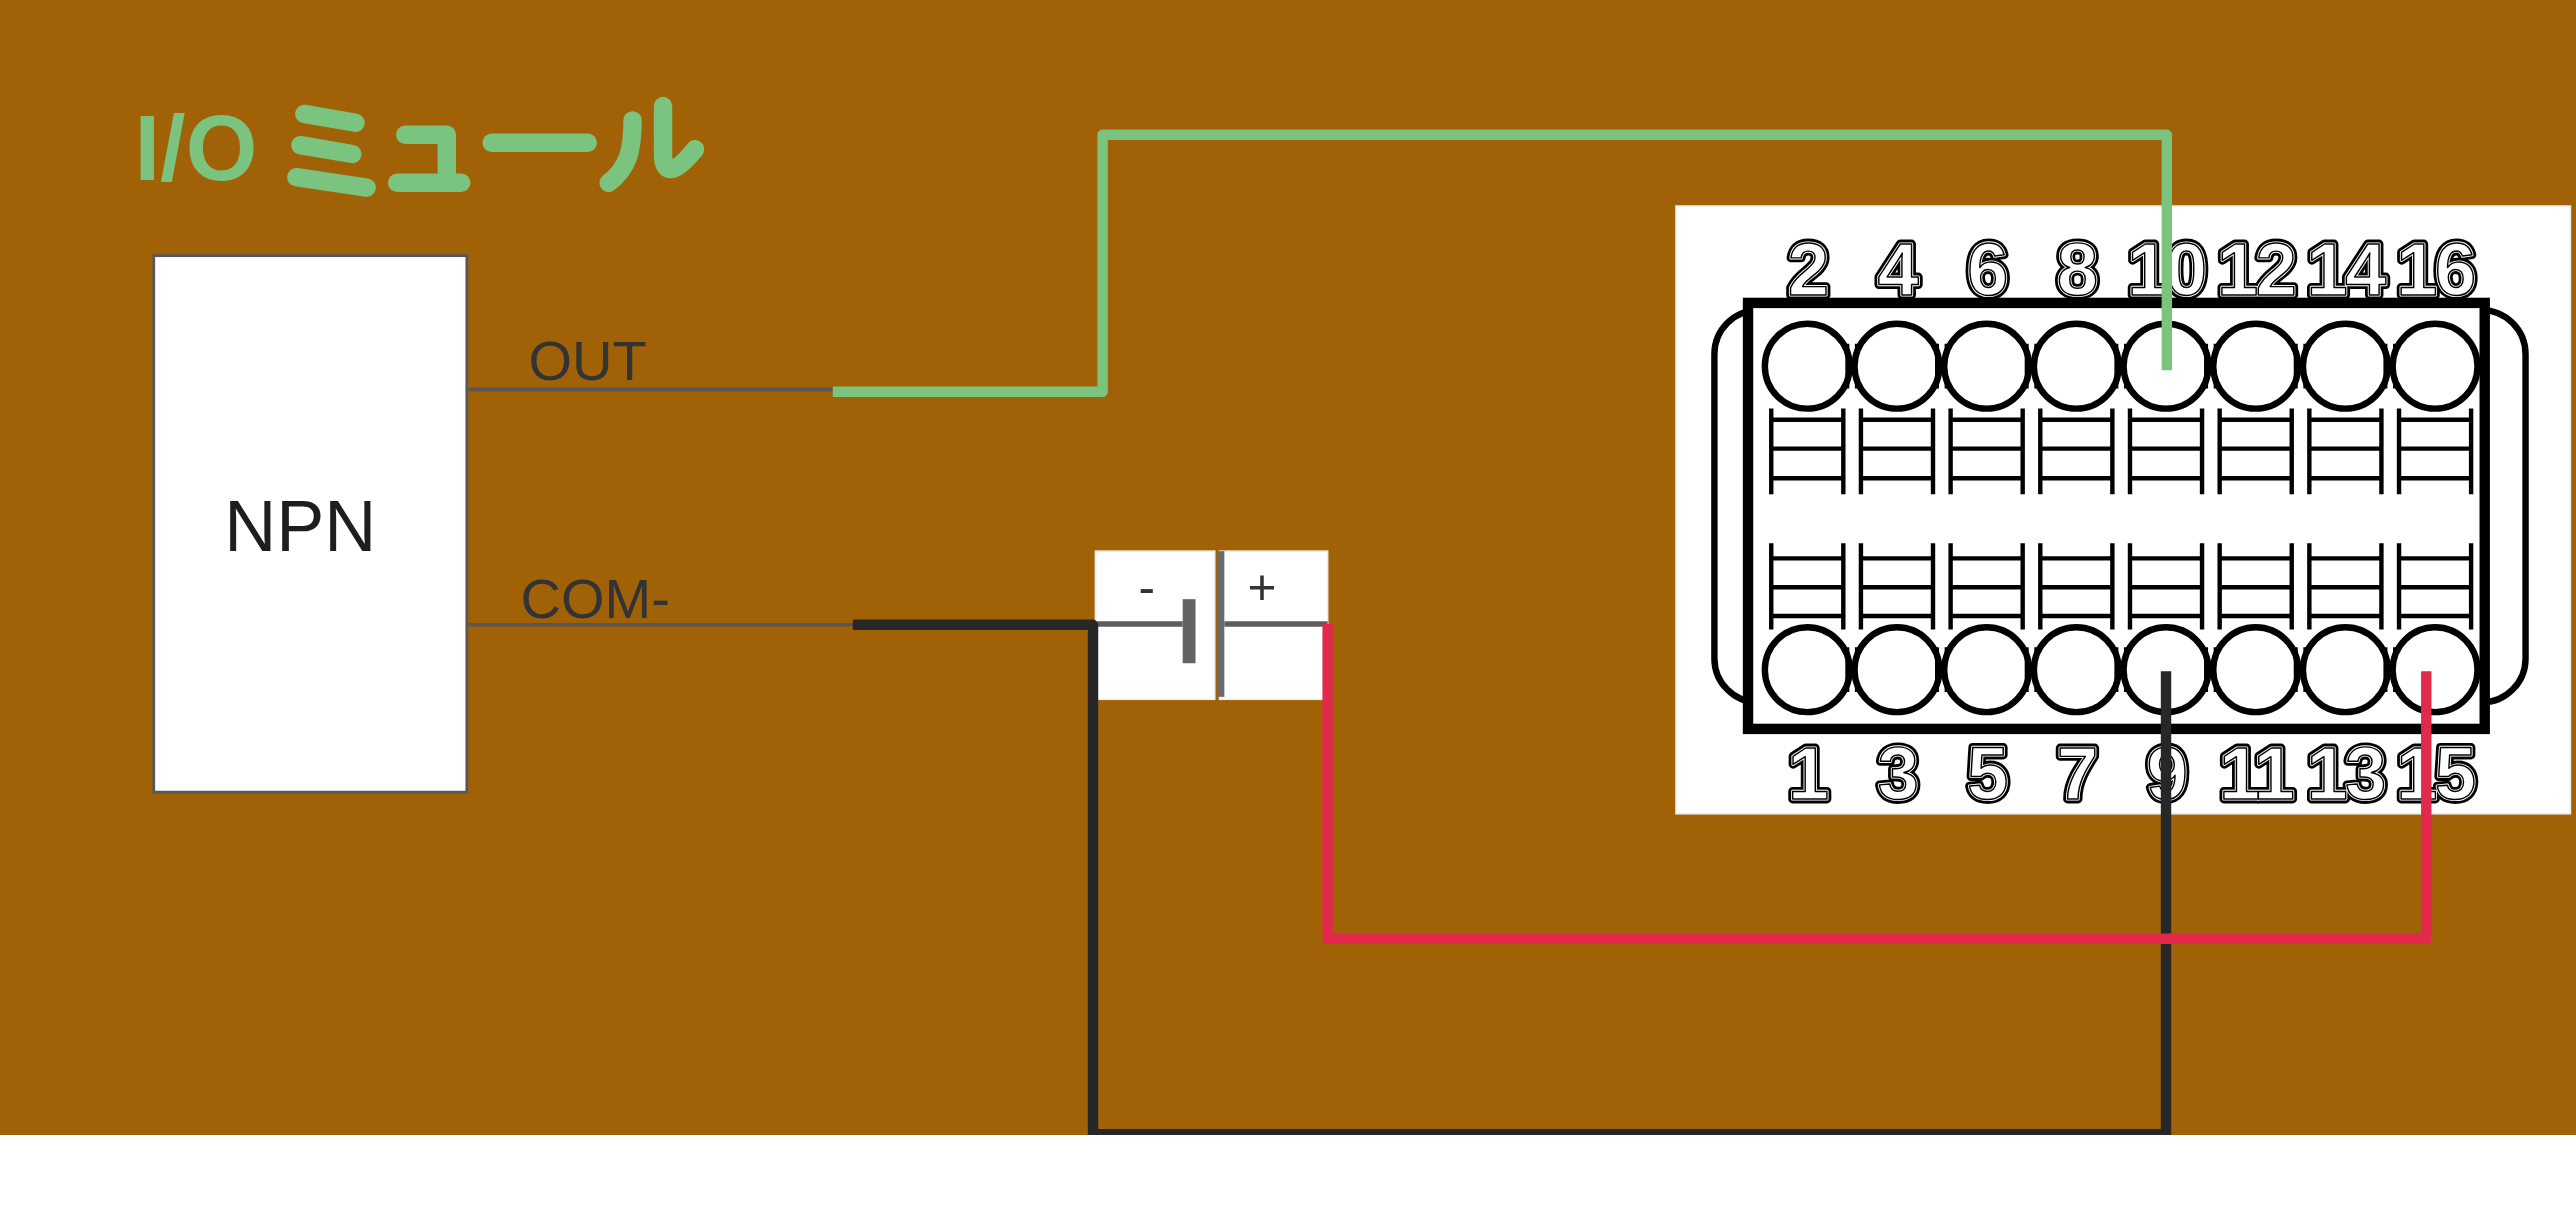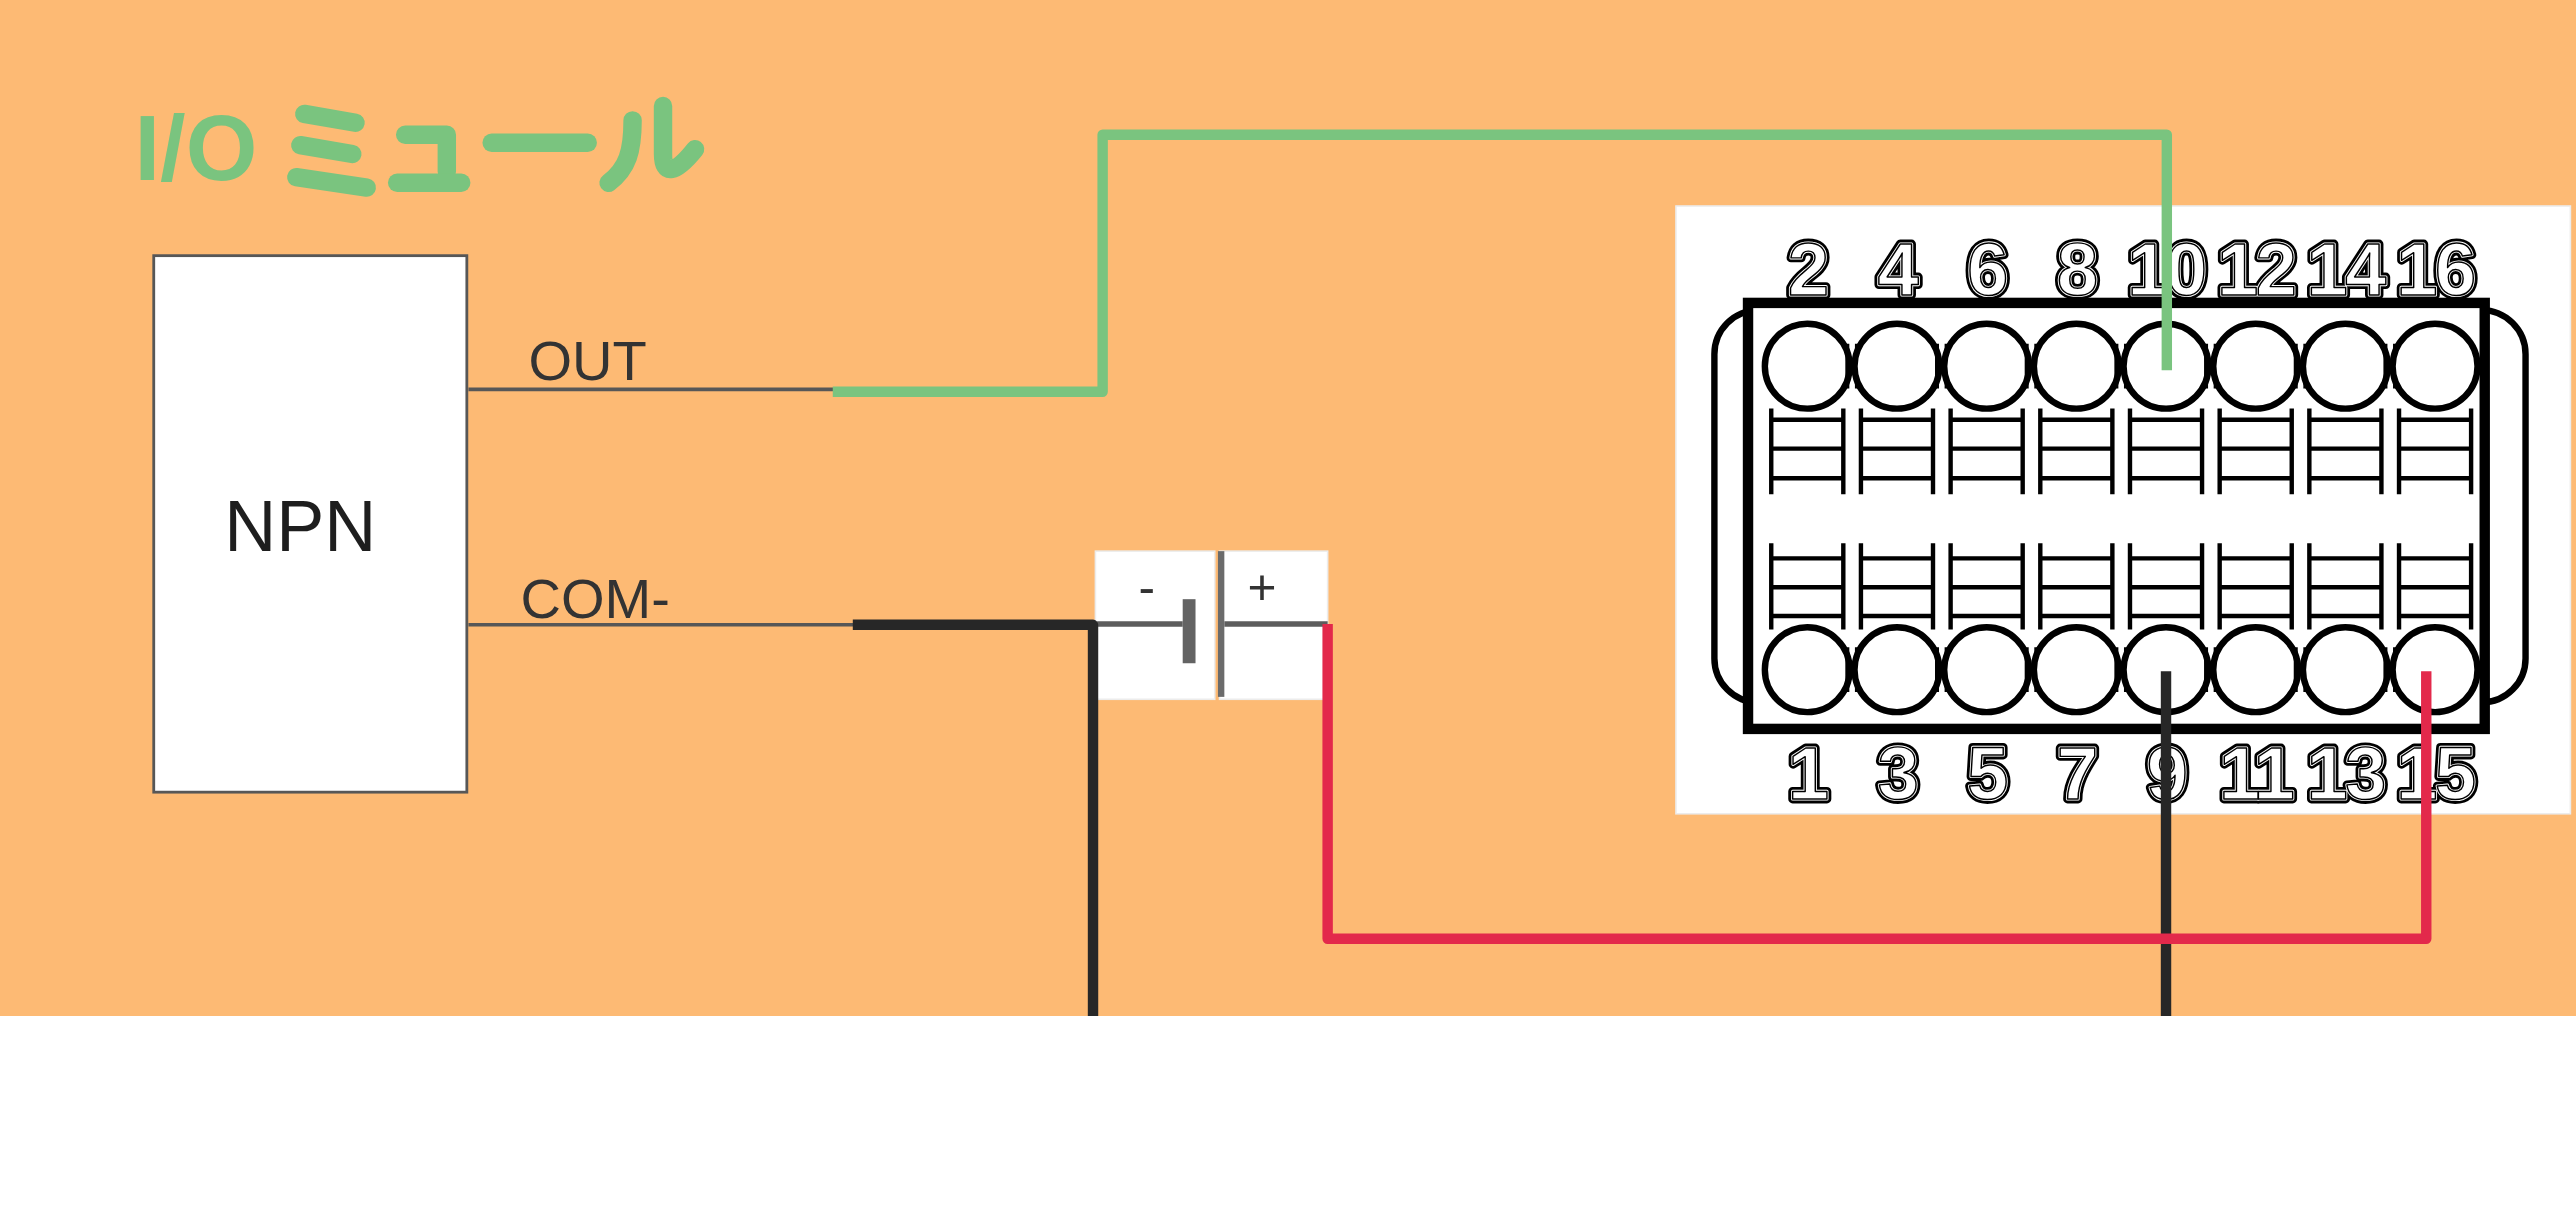--- a/index.html
+++ b/index.html
@@ -1,16 +1,16 @@
 <!DOCTYPE html>
 <html style="font-size:13px"><head>
 <meta charset="utf-8">
 <style>
   html,body{margin:0;padding:0;background:#ffffff;}
-  .stage{position:relative;width:2576px;height:1016px;background:#fdba74;overflow:hidden;}
+  .stage{position:relative;width:2576px;height:1135px;background:#a16207;overflow:hidden;}
   svg{display:block;font-family:"Liberation Sans", sans-serif;}
   .title-latin{font:700 115px "Liberation Sans", sans-serif;}
   .npn-label{font:400 90px "Liberation Sans", sans-serif;fill:#1e1e1e;}
   .pin-lbl{font:400 70px "Liberation Sans", sans-serif;fill:#333333;}
   .pol-lbl{font:400 62px "Liberation Sans", sans-serif;fill:#333333;}
   #pin-numbers-layer text{font:700 92px "Liberation Sans", sans-serif;letter-spacing:-3px;}
 </style>
 </head>
 <body>
 

